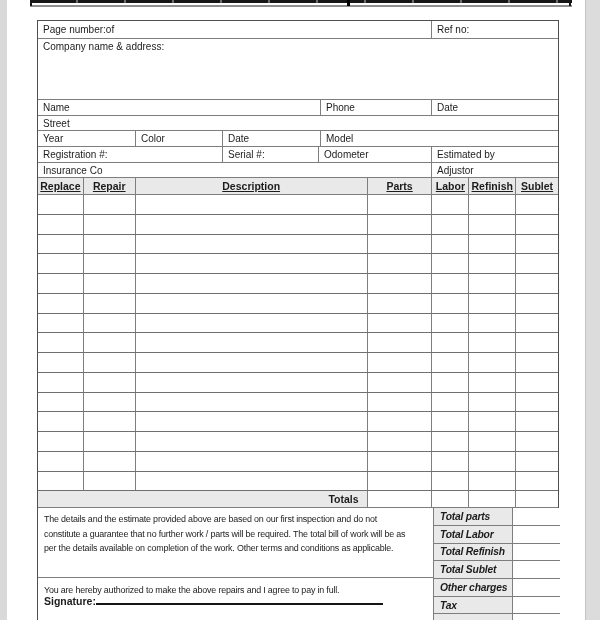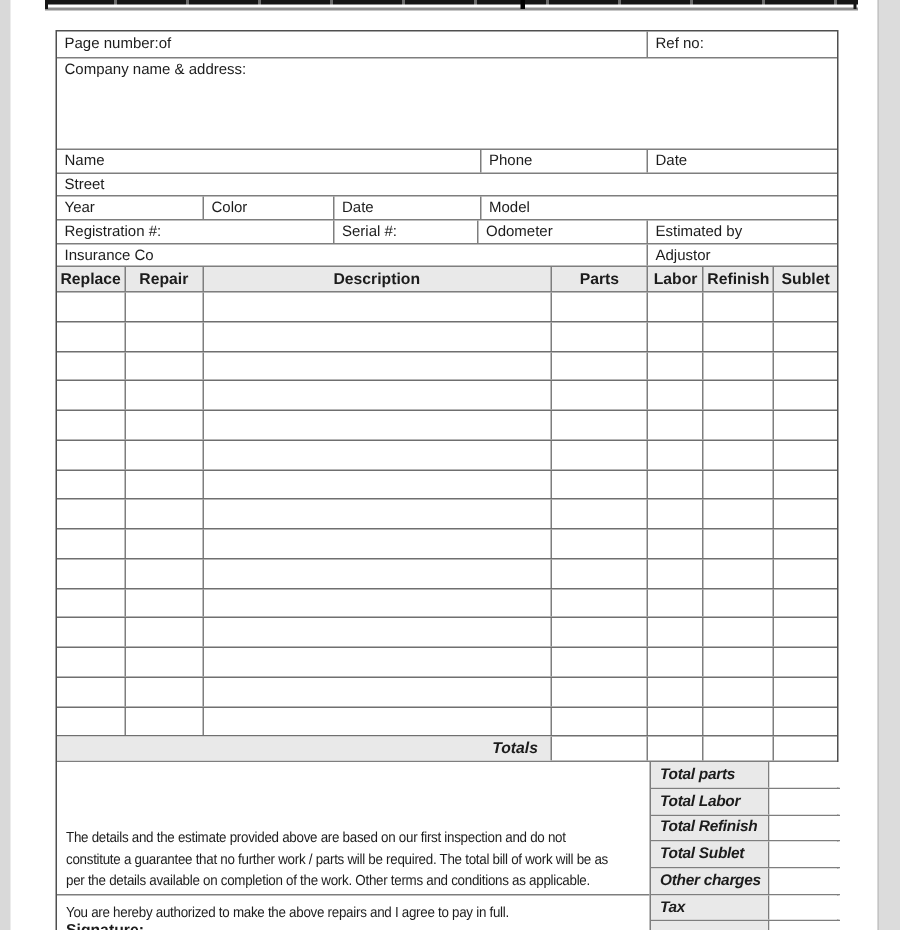--- a/index.html
+++ b/index.html
@@ -33,32 +33,32 @@
 
   .h18{height:18px} .h61{height:61px} .h16{height:16px} .h15{height:15px} .h17{height:17px}
   .wA{width:394px} .wB{width:128px} .w283{width:283px} .w111{width:111px} .w239{width:239px}
   .w98{width:98px} .w87{width:87px} .w185{width:185px} .w96{width:96px} .w113{width:113px}
   .w331{width:331px}
   .c0{width:46px}.c1{width:52px}.c2{width:233px}.c3{width:65px}.c4{width:37px}.c5{width:47px}.c6{width:42px}
 
   .company-cell { align-items:flex-start; }
   .of { }
 
-  .thead { background:var(--shade,#e9e9e9); }
+  .thead { background:var(--shade,#e9e9e9);text-decoration:underline; }
   .hcell { justify-content:center; font-weight:700; font-size:10.5px; padding:2px 2px; }
   .trow  { display:flex; height:19.75px; border-bottom:1px solid #6f6f6f; }
   .trow .cell { padding:0; }
   .trow .cell:last-child { border-right:none; }
 
-  .totals-row { height:17px;font-style:italic; }
+  .totals-row { height:17px; }
   .totals-cell { background:var(--shade,#e9e9e9); justify-content:flex-end; font-weight:700; font-size:10.5px; padding-right:8px; }
 
   .bottom { display:flex; height:124px; border-bottom:none; }
   .bottom-left { width:396px; border-right:1px solid var(--grid,#7e7e7e); display:flex; flex-direction:column; }
-  .terms-box { height:70px; border-bottom:1px solid var(--grid,#7e7e7e); padding:4px 6px; overflow:hidden;margin-top:40px; }
+  .terms-box { height:70px; border-bottom:1px solid var(--grid,#7e7e7e); padding:4px 6px; overflow:hidden; }
   .terms-line { font-size:9.7px; letter-spacing:-0.2px; line-height:14.6px; white-space:nowrap;
                 transform:scaleX(0.92); transform-origin:0 0; }
   .auth-box { flex:1; padding:6px; }
   .auth-text { font-size:9.7px; letter-spacing:-0.2px; white-space:nowrap;
                transform:scaleX(0.92); transform-origin:0 0; }
   .sig-row { font-size:10.5px; font-weight:700; }
   .sig-line { display:inline-block; width:287px; height:9px; border-bottom:2px solid #151515; }
 
   .summary { width:126px; display:flex; flex-direction:column; }
   .srow { display:flex; height:17.7px; border-bottom:1px solid var(--grid,#7e7e7e); }

